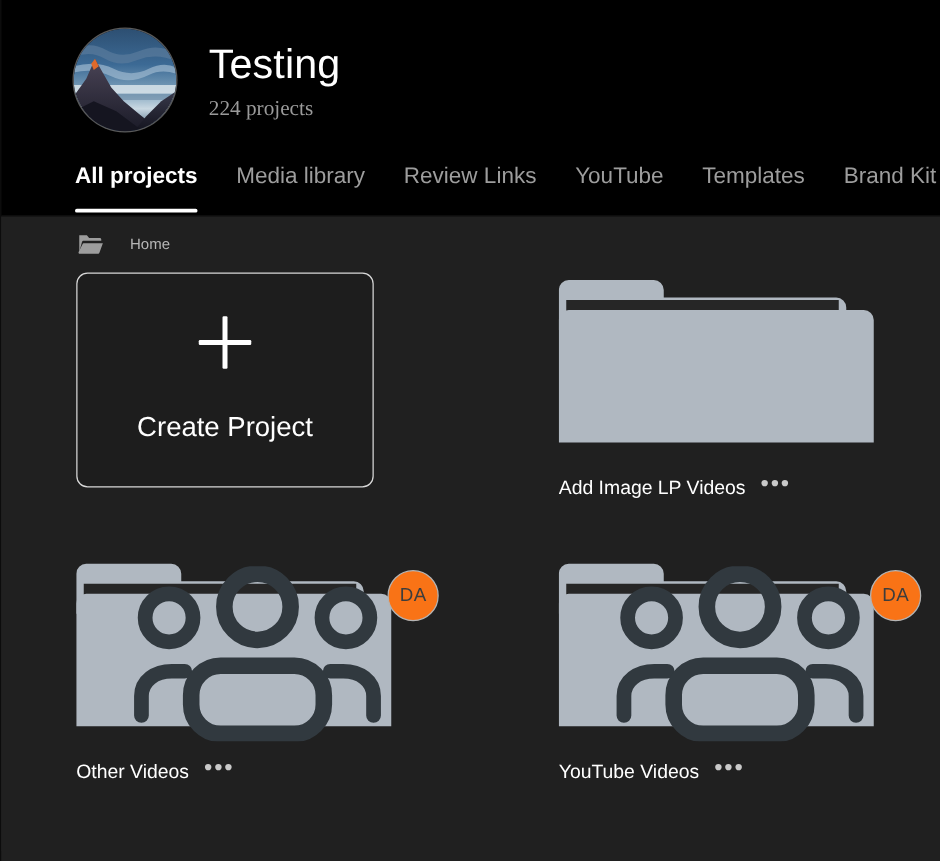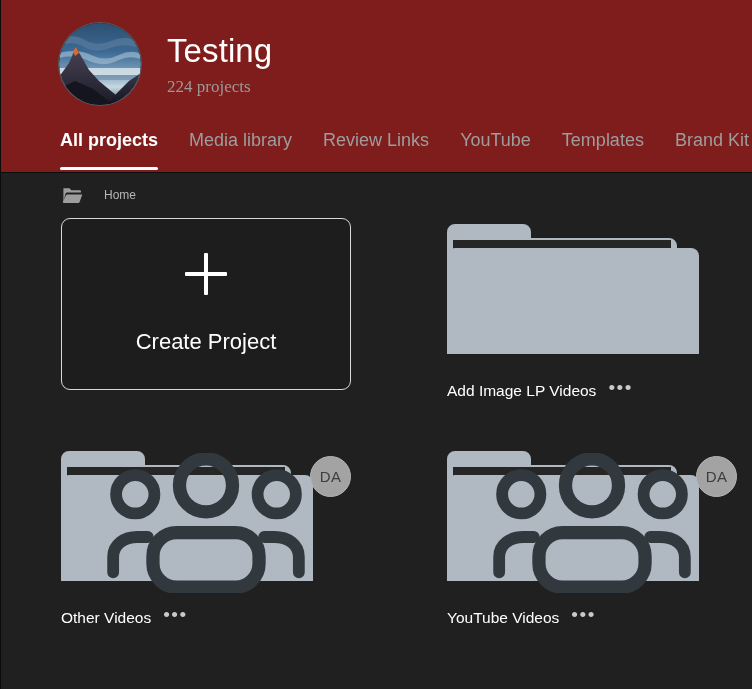--- a/index.html
+++ b/index.html
@@ -19,21 +19,21 @@
     width: 752px;
     height: 689px;
     background: #202020;
     border-left: 1px solid #0c0c0c;
   }
 
   
   .workspace-header {
     position: relative;
     padding: 23px 0 0 0;
-    background: #7f1d1d;
+    background: #000000;
   }
 
   .workspace-identity {
     display: flex;
     align-items: center;
     padding-left: 58px;
   }
 
   .avatar {
     width: 82px;
@@ -142,21 +142,21 @@
     display: grid;
     grid-template-columns: 290px 290px;
     column-gap: 96px;
     row-gap: 42px;
     padding-left: 60px;
     padding-top: 1px;
   }
 
   
   .create-card {
-    width: 290px;
+    width: 238px;
     height: 172px;
     border: 1px solid #d8d8d8;
     border-radius: 9px;
     background: #1d1d1d;
     display: flex;
     flex-direction: column;
     align-items: center;
     justify-content: center;
     cursor: pointer;
     gap: 24px;
@@ -209,21 +209,21 @@
   }
   .folder-shared-icon svg { display: block; }
 
   .folder-avatar {
     position: absolute;
     right: 0px;
     top: 11px;
     width: 41px;
     height: 41px;
     border-radius: 50%;
-    background: #a3a3a3;
+    background: #f97316;
     border: 1px solid #b4b4b4;
     display: flex;
     align-items: center;
     justify-content: center;
     font-size: 15px;
     color: #3d3d3d;
     letter-spacing: .3px;
   }
 
   .folder-footer {

